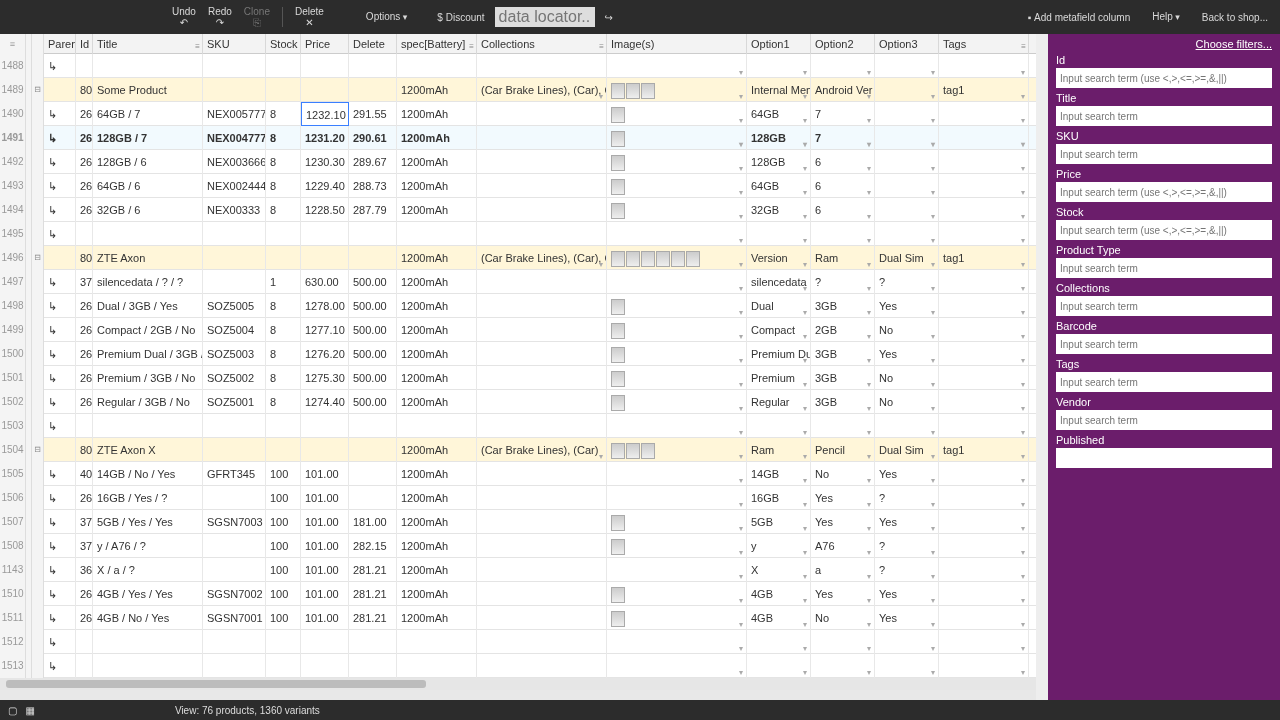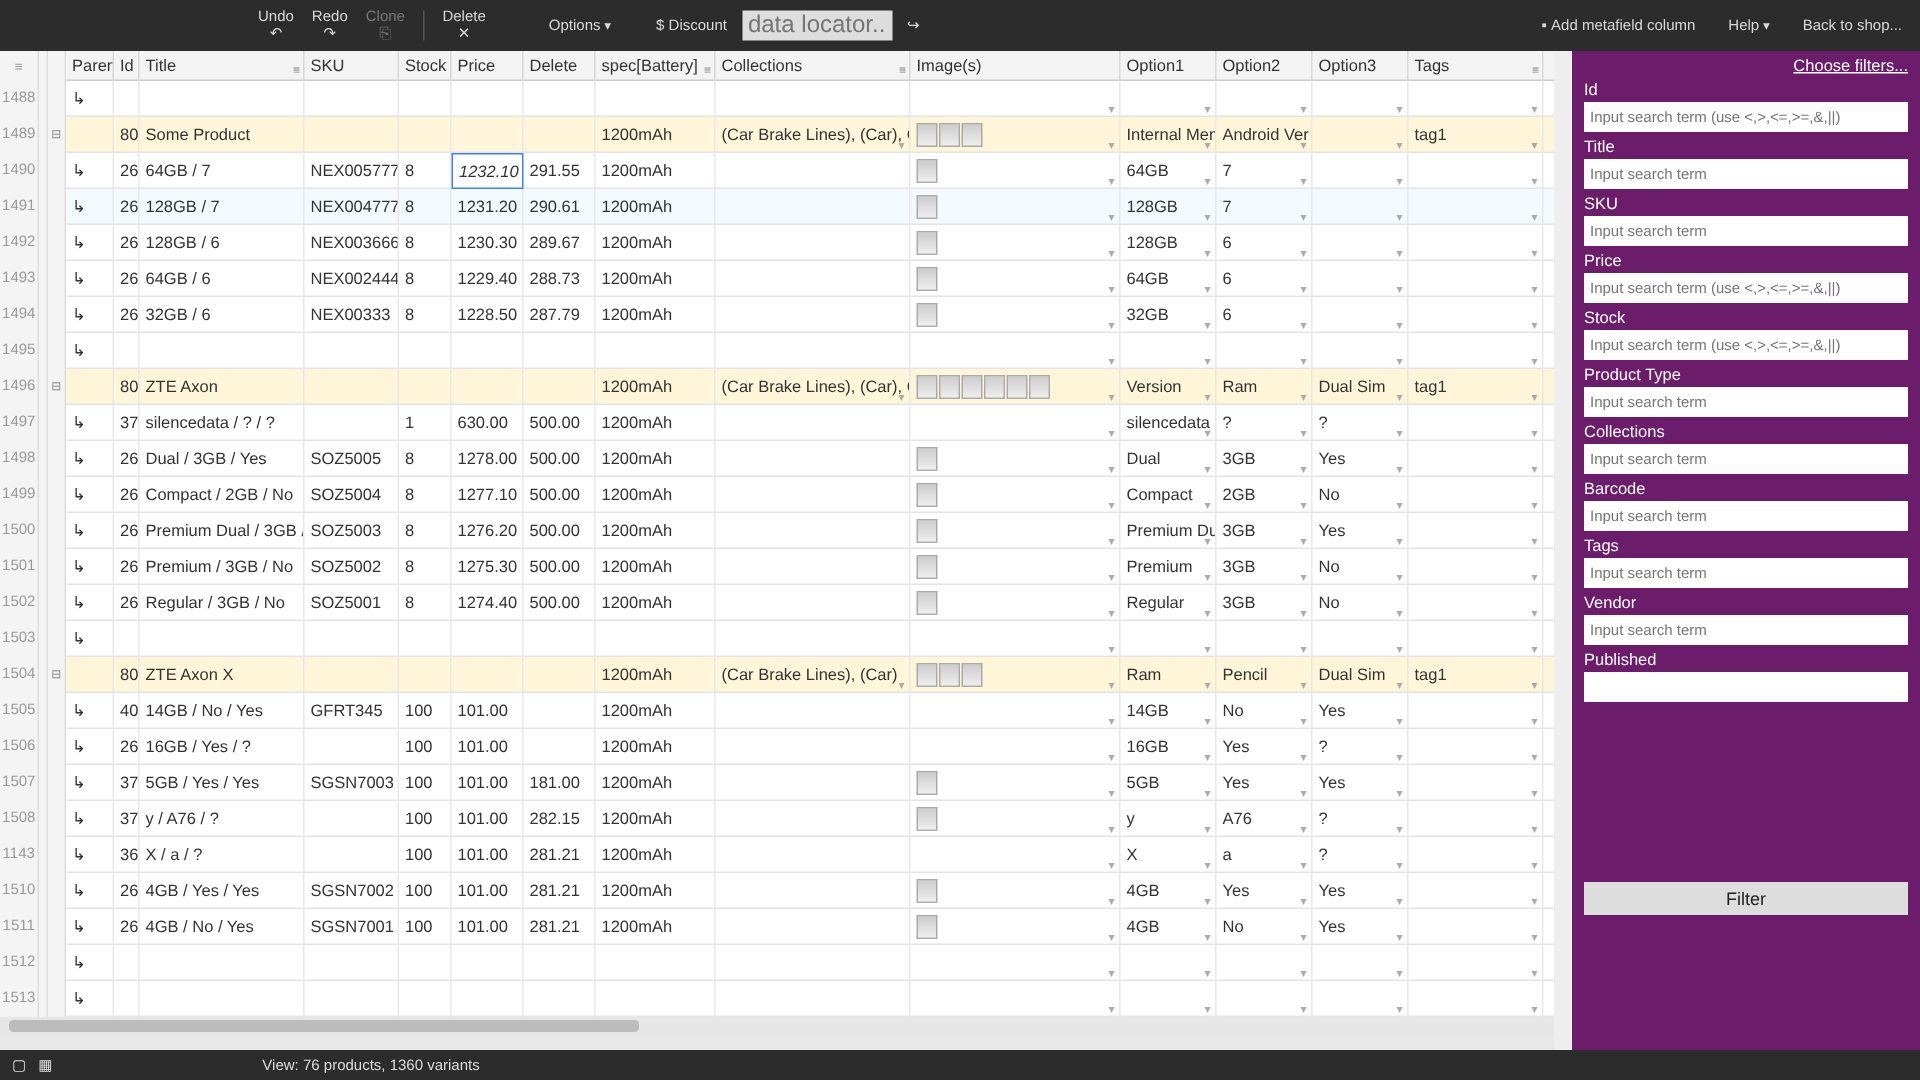--- a/index.html
+++ b/index.html
@@ -12,27 +12,27 @@
 .topbar input.locator { width: 100px; height: 20px; padding: 0 4px; font-size: 16px; background: #ddd; border: none; margin: 0 4px; }
 .topbar .spacer { flex: 1; }
 .main { display: flex; height: 666px; }
 .grid-area { flex: 1; overflow: hidden; display: flex; flex-direction: column; }
 .head-row { display: flex; background: #f3f3f3; border-bottom: 1px solid #ccc; height: 20px; align-items: center; }
 .head-row .hcell { border-right: 1px solid #d8d8d8; padding: 0 4px; font-size: 11px; white-space: nowrap; overflow: hidden; line-height: 20px; height: 20px; position: relative; }
 .head-row .hcell .hmenu { position: absolute; right: 2px; top: 3px; font-size: 8px; color: #888; }
 .rows { overflow-y: hidden; }
 .row { display: flex; height: 24px; border-bottom: 1px solid #e4e4e4; align-items: center; background: #fff; }
 .row.highlight { background: #fff6d9; }
-.row.alt { background: #f2fafe; }
+.row.alt { background: #f2fafe; font-weight: bold; }
 .row .cell { border-right: 1px solid #e8e8e8; padding: 0 4px; font-size: 11px; white-space: nowrap; overflow: hidden; line-height: 24px; height: 24px; position: relative; }
 .cell .dd { position: absolute; right: 3px; top: 7px; font-size: 8px; color: #aaa; }
 .rownum { width: 26px; text-align: center; color: #999; background: #f4f4f4; border-right: 1px solid #ddd; font-size: 10px; height: 24px; line-height: 24px; }
 .rgut { width: 6px; background: #f4f4f4; height: 24px; border-right: 1px solid #ddd; }
 .gut2 { width: 12px; height: 24px; background: #f4f4f4; border-right: 1px solid #ddd; text-align: center; font-size: 8px; color: #888; line-height: 24px; }
-.editing { border: 1px solid #3a7fff !important; background: #fff; font-style: italic; }
+.editing { border: 1px solid #3a7fff !important; background: #fff; }
 .thumb { display: inline-block; width: 14px; height: 16px; background: linear-gradient(#ccc,#eee); margin-right: 1px; vertical-align: middle; border: 1px solid #aaa; }
 .sidebar { width: 232px; background: #6b1d6b; color: #fff; padding: 4px 8px 6px 8px; position: relative; overflow-y: auto; }
 .sidebar .choose { text-align: right; font-size: 11px; text-decoration: underline; margin-bottom: 4px; }
 .sidebar label { display: block; font-size: 11px; margin: 4px 0 2px; }
 .sidebar input { width: 100%; height: 20px; padding: 0 4px; font-size: 10px; border: none; }
 .sidebar .filter-btn { width: 100%; margin-top: 120px; background: #ddd; color: #222; text-align: center; padding: 4px 0; font-size: 12px; cursor: pointer; }
 .bottombar { height: 20px; background: #2c2c2c; color: #ddd; font-size: 10px; display: flex; align-items: center; padding: 0 8px; }
 .bottombar .icons { display: flex; gap: 8px; margin-right: 60px; }
 .hscroll { height: 12px; background: #e6e6e6; position: relative; }
 .hscroll .thumb-bar { position: absolute; left: 6px; top: 2px; width: 420px; height: 8px; background: #bcbcbc; border-radius: 3px; }
@@ -701,21 +701,20 @@
       </div>
     <div class="hscroll">
         <div class="thumb-bar"></div>
       </div>
   </div>
   <div class="vscroll"></div>
 
   <div class="sidebar">
     <div class="choose">Choose filters...</div>
     <div id="filter-fields"><label>Id</label><input placeholder="Input search term (use &lt;,&gt;,&lt;=,&gt;=,&amp;,||)" style=""><label>Title</label><input placeholder="Input search term" style=""><label>SKU</label><input placeholder="Input search term" style=""><label>Price</label><input placeholder="Input search term (use &lt;,&gt;,&lt;=,&gt;=,&amp;,||)" style=""><label>Stock</label><input placeholder="Input search term (use &lt;,&gt;,&lt;=,&gt;=,&amp;,||)" style=""><label>Product Type</label><input placeholder="Input search term" style=""><label>Collections</label><input placeholder="Input search term" style=""><label>Barcode</label><input placeholder="Input search term" style=""><label>Tags</label><input placeholder="Input search term" style=""><label>Vendor</label><input placeholder="Input search term" style=""><label>Published</label><input placeholder="" style=""></div>
-    <div class="filter-btn">Filter</div>
   </div>
 </div>
 
 <div class="bottombar">
   <div class="icons">
     <span>▢</span>
     <span>▦</span>
   </div>
   <div style="width:80px"></div>
   <span>View: 76 products, 1360 variants</span>

